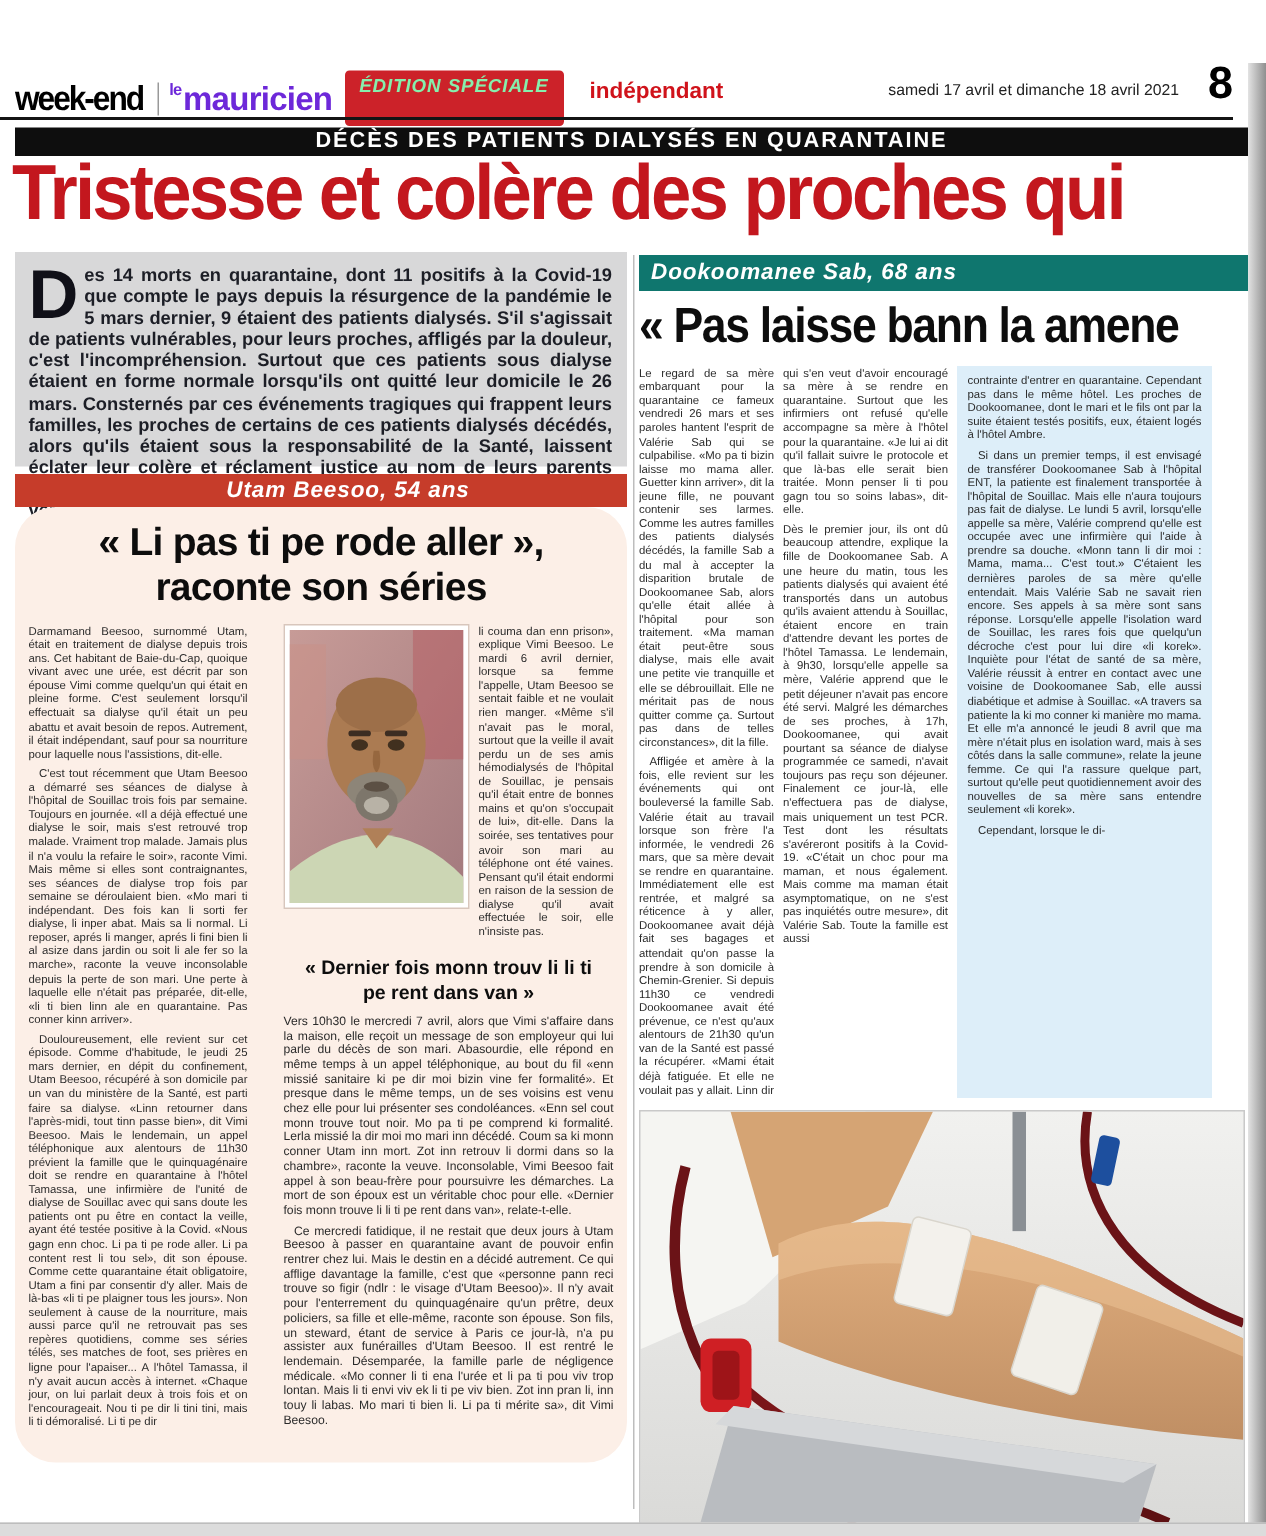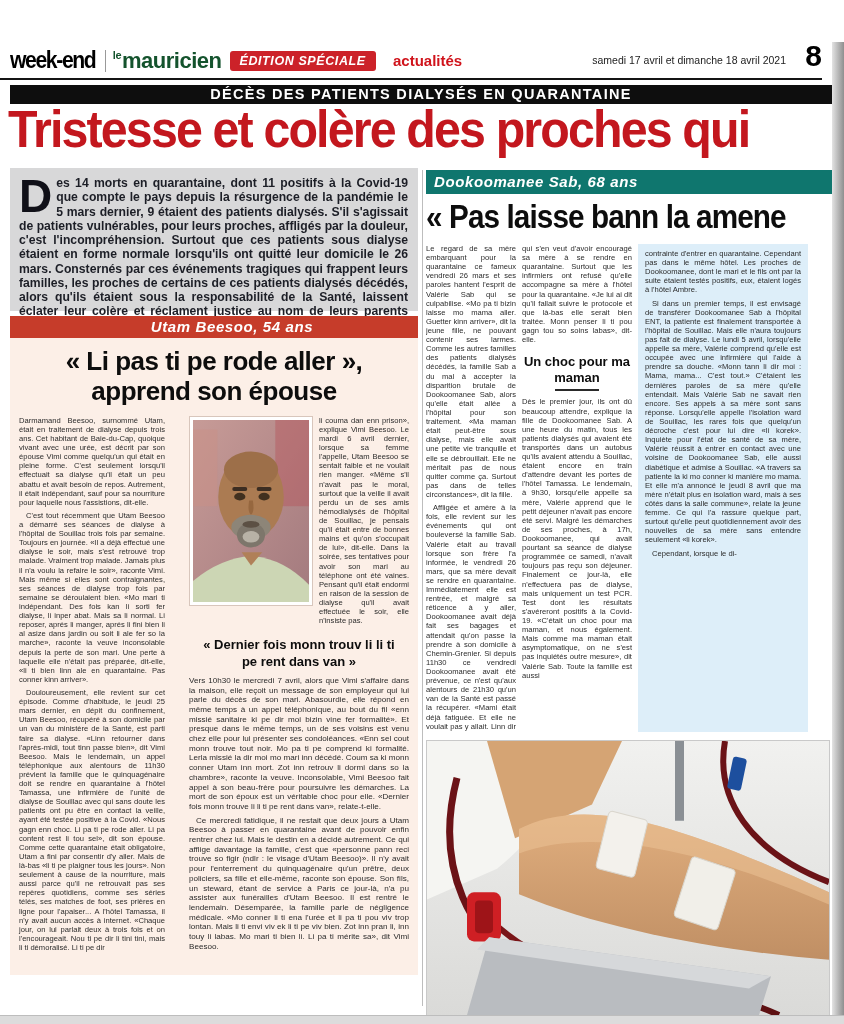--- a/index.html
+++ b/index.html
@@ -7,24 +7,24 @@
         font-family:"Liberation Sans",sans-serif;color:#222;}
   .edge-right{position:absolute;top:42px;right:0;width:12px;bottom:0;
         background:linear-gradient(to right,#e3e3e3,#a8a8a8 70%,#8f8f8f);}
   .edge-bottom{position:absolute;left:0;right:0;bottom:0;height:8px;background:#dcdcdc;border-top:1px solid #bdbdbd;}
 
   
   .masthead{position:absolute;top:44px;left:10px;width:812px;height:33px;}
   .brand{position:absolute;left:0;top:3px;display:flex;align-items:center;}
   .weekend{font-size:23px;font-weight:800;letter-spacing:-1.5px;color:#000;transform:scaleX(.92);transform-origin:left;}
   .brand-sep{width:1px;height:22px;background:#999;margin:0 7px 0 2px;}
-  .lemauricien{font-size:22px;font-weight:700;color:#14532d;letter-spacing:-.5px;}
+  .lemauricien{font-size:22px;font-weight:700;color:#6d28d9;letter-spacing:-.5px;}
   .lemauricien .le{font-size:11px;font-weight:700;vertical-align:top;position:relative;top:1px;margin-right:1px;}
-  .badge{background:#cc2229;color:#ffffff;font-style:italic;font-weight:700;font-size:12.5px;
-         padding:3px 10px 3px 9px;border-radius:3px;margin-left:9px;letter-spacing:.6px;}
+  .badge{background:#cc2229;color:#86efac;font-style:italic;font-weight:700;font-size:12.5px;
+         padding:3px 10px 20px 9px;border-radius:3px;margin-left:9px;letter-spacing:.6px;}
   .section-label{position:absolute;left:383px;top:8px;color:#d0131b;font-weight:700;font-size:15px;}
   .issue-date{position:absolute;right:36px;top:10px;font-size:10.5px;color:#222;}
   .page-number{position:absolute;right:0;top:-5px;font-size:30px;font-weight:700;color:#000;}
   .masthead-rule{position:absolute;top:78px;left:0;width:822px;height:2px;background:#141414;}
 
   .kicker{position:absolute;top:85px;left:10px;width:822px;height:19px;background:#0e0e0e;color:#fff;
           text-align:center;font-weight:700;font-size:14.5px;line-height:19px;letter-spacing:1.3px;}
   .mainhead{position:absolute;top:99px;left:8px;margin:0;color:#c3171e;font-size:52px;font-weight:800;
             letter-spacing:-2px;white-space:nowrap;transform:scaleX(.93);transform-origin:left top;}
 
@@ -34,21 +34,21 @@
   .vdiv{width:1px;background:#bdbdbd;margin:2px 3px 10px 4px;}
   .right-block{flex:1;display:flex;flex-direction:column;min-width:0;}
 
   
   .lead{background:#d8d8d9;padding:8px 10px 8px 9px;height:143px;box-sizing:border-box;
         font-size:12.2px;line-height:1.17;font-weight:700;color:#1c1e26;text-align:justify;}
   .dropcap{float:left;font-size:46px;line-height:.82;font-weight:800;margin:2px 4px 0 0;color:#101018;}
   .ribbon{color:#fff;font-weight:700;font-style:italic;font-size:15px;letter-spacing:.6px;}
   .ribbon.red{background:#c63c2a;height:22px;line-height:22px;text-align:center;margin-top:5px;padding-left:36px;}
   .ribbon.blue{background:#0f766e;height:24px;line-height:24px;text-align:left;padding-left:8px;margin-top:2px;}
-  .pink{background:#fcefe7;height:637px;padding:6px 9px;box-sizing:border-box;overflow:hidden;}
+  .pink{background:#fcefe7;height:637px;padding:6px 9px;box-sizing:border-box;overflow:hidden;border-radius:27px;}
   .lhead{text-align:center;font-size:26px;line-height:1.15;margin:3px 0 9px;color:#0d0d0d;font-weight:800;letter-spacing:-.5px;}
   .lcols{display:flex;gap:24px;}
   .col1{width:146px;flex:none;}
   p.t{font-size:7.6px;line-height:1.2;text-align:justify;color:#2b2b2b;margin:0 0 4px;text-indent:7px;}
   p.t.first{text-indent:0;}
   .cright{flex:1;min-width:0;}
   .toprow{display:flex;gap:6px;}
   .photo1{width:124px;height:190px;flex:none;background:#fff;border:1px solid #d8c6bc;padding:3px;box-sizing:border-box;}
   .photo1 svg{display:block;width:100%;height:100%;}
   .c3top{flex:1;min-width:0;}
@@ -74,40 +74,40 @@
 <div class="page">
   <div class="edge-right"></div>
 
   <header class="masthead">
     <div class="brand">
       <span class="weekend">week-end</span>
       <span class="brand-sep"></span>
       <span class="lemauricien"><span class="le">le</span><span>mauricien</span></span>
       <span class="badge">ÉDITION SPÉCIALE</span>
     </div>
-    <div class="section-label">actualités</div>
+    <div class="section-label">indépendant</div>
     <div class="issue-date">samedi 17 avril et dimanche 18 avril 2021</div>
     <div class="page-number">8</div>
   </header>
   <div class="masthead-rule"></div>
 
   <div class="kicker">DÉCÈS DES PATIENTS DIALYSÉS EN QUARANTAINE</div>
   <h1 class="mainhead">Tristesse et colère des proches qui</h1>
 
   <main class="content">
 
     <section class="left-block">
       <div class="lead">
         <span class="dropcap">D</span><span>es 14 morts en quarantaine, dont 11 positifs à la Covid-19 que compte le pays depuis la résurgence de la pandémie le 5 mars dernier, 9 étaient des patients dialysés. S'il s'agissait de patients vulnérables, pour leurs proches, affligés par la douleur, c'est l'incompréhension. Surtout que ces patients sous dialyse étaient en forme normale lorsqu'ils ont quitté leur domicile le 26 mars. Consternés par ces événements tragiques qui frappent leurs familles, les proches de certains de ces patients dialysés décédés, alors qu'ils étaient sous la responsabilité de la Santé, laissent éclater leur colère et réclament justice au nom de leurs parents morts pour avoir contracté le virus dans un hôpital où ils étaient venus pour se soigner !</span>
       </div>
       <div class="ribbon red">Utam Beesoo, 54 ans</div>
       <div class="pink">
         <h2 class="lhead">
           <span>« Li pas ti pe rode aller »,</span><br>
-          <span>apprend son épouse</span>
+          <span>raconte son séries</span>
         </h2>
         <div class="lcols">
           <div class="col1">
             <p class="t first">Darmamand Beesoo, surnommé Utam, était en traitement de dialyse depuis trois ans. Cet habitant de Baie-du-Cap, quoique vivant avec une urée, est décrit par son épouse Vimi comme quelqu'un qui était en pleine forme. C'est seulement lorsqu'il effectuait sa dialyse qu'il était un peu abattu et avait besoin de repos. Autrement, il était indépendant, sauf pour sa nourriture pour laquelle nous l'assistions, dit-elle.</p>
             <p class="t">C'est tout récemment que Utam Beesoo a démarré ses séances de dialyse à l'hôpital de Souillac trois fois par semaine. Toujours en journée. «Il a déjà effectué une dialyse le soir, mais s'est retrouvé trop malade. Vraiment trop malade. Jamais plus il n'a voulu la refaire le soir», raconte Vimi. Mais même si elles sont contraignantes, ses séances de dialyse trop fois par semaine se déroulaient bien. «Mo mari ti indépendant. Des fois kan li sorti fer dialyse, li inper abat. Mais sa li normal. Li reposer, aprés li manger, aprés li fini bien li al asize dans jardin ou soit li ale fer so la marche», raconte la veuve inconsolable depuis la perte de son mari. Une perte à laquelle elle n'était pas préparée, dit-elle, «li ti bien linn ale en quarantaine. Pas conner kinn arriver».</p>
             <p class="t">Douloureusement, elle revient sur cet épisode. Comme d'habitude, le jeudi 25 mars dernier, en dépit du confinement, Utam Beesoo, récupéré à son domicile par un van du ministère de la Santé, est parti faire sa dialyse. «Linn retourner dans l'après-midi, tout tinn passe bien», dit Vimi Beesoo. Mais le lendemain, un appel téléphonique aux alentours de 11h30 prévient la famille que le quinquagénaire doit se rendre en quarantaine à l'hôtel Tamassa, une infirmière de l'unité de dialyse de Souillac avec qui sans doute les patients ont pu être en contact la veille, ayant été testée positive à la Covid. «Nous gagn enn choc. Li pa ti pe rode aller. Li pa content rest li tou sel», dit son épouse. Comme cette quarantaine était obligatoire, Utam a fini par consentir d'y aller. Mais de là-bas «li ti pe plaigner tous les jours». Non seulement à cause de la nourriture, mais aussi parce qu'il ne retrouvait pas ses repères quotidiens, comme ses séries télés, ses matches de foot, ses prières en ligne pour l'apaiser... A l'hôtel Tamassa, il n'y avait aucun accès à internet. «Chaque jour, on lui parlait deux à trois fois et on l'encourageait. Nou ti pe dir li tini tini, mais li ti démoralisé. Li ti pe dir</p>
           </div>
           <div class="cright">
             <div class="toprow">
               <div class="photo1">
@@ -155,21 +155,20 @@
     <section class="right-block">
       <div class="ribbon blue">Dookoomanee Sab, 68 ans</div>
       <h2 class="rhead">« Pas laisse bann la amene</h2>
       <div class="rcols">
         <div class="colA">
           <p class="t first">Le regard de sa mère embarquant pour la quarantaine ce fameux vendredi 26 mars et ses paroles hantent l'esprit de Valérie Sab qui se culpabilise. «Mo pa ti bizin laisse mo mama aller. Guetter kinn arriver», dit la jeune fille, ne pouvant contenir ses larmes. Comme les autres familles des patients dialysés décédés, la famille Sab a du mal à accepter la disparition brutale de Dookoomanee Sab, alors qu'elle était allée à l'hôpital pour son traitement. «Ma maman était peut-être sous dialyse, mais elle avait une petite vie tranquille et elle se débrouillait. Elle ne méritait pas de nous quitter comme ça. Surtout pas dans de telles circonstances», dit la fille.</p>
           <p class="t">Affligée et amère à la fois, elle revient sur les événements qui ont bouleversé la famille Sab. Valérie était au travail lorsque son frère l'a informée, le vendredi 26 mars, que sa mère devait se rendre en quarantaine. Immédiatement elle est rentrée, et malgré sa réticence à y aller, Dookoomanee avait déjà fait ses bagages et attendait qu'on passe la prendre à son domicile à Chemin-Grenier. Si depuis 11h30 ce vendredi Dookoomanee avait été prévenue, ce n'est qu'aux alentours de 21h30 qu'un van de la Santé est passé la récupérer. «Mami était déjà fatiguée. Et elle ne voulait pas y allait. Linn dir moi pas laisse bann la amene moi, mo sir mo pa pou revini...» se remémore douloureusement Valérie Sab</p>
         </div>
         <div class="colB">
           <p class="t first">qui s'en veut d'avoir encouragé sa mère à se rendre en quarantaine. Surtout que les infirmiers ont refusé qu'elle accompagne sa mère à l'hôtel pour la quarantaine. «Je lui ai dit qu'il fallait suivre le protocole et que là-bas elle serait bien traitée. Monn penser li ti pou gagn tou so soins labas», dit-elle.</p>
-          <h3 class="bsub">Un choc pour ma maman</h3>
           <p class="t first">Dès le premier jour, ils ont dû beaucoup attendre, explique la fille de Dookoomanee Sab. A une heure du matin, tous les patients dialysés qui avaient été transportés dans un autobus qu'ils avaient attendu à Souillac, étaient encore en train d'attendre devant les portes de l'hôtel Tamassa. Le lendemain, à 9h30, lorsqu'elle appelle sa mère, Valérie apprend que le petit déjeuner n'avait pas encore été servi. Malgré les démarches de ses proches, à 17h, Dookoomanee, qui avait pourtant sa séance de dialyse programmée ce samedi, n'avait toujours pas reçu son déjeuner. Finalement ce jour-là, elle n'effectuera pas de dialyse, mais uniquement un test PCR. Test dont les résultats s'avéreront positifs à la Covid-19. «C'était un choc pour ma maman, et nous également. Mais comme ma maman était asymptomatique, on ne s'est pas inquiétés outre mesure», dit Valérie Sab. Toute la famille est aussi</p>
         </div>
         <div class="colC">
           <p class="t first">contrainte d'entrer en quarantaine. Cependant pas dans le même hôtel. Les proches de Dookoomanee, dont le mari et le fils ont par la suite étaient testés positifs, eux, étaient logés à l'hôtel Ambre.</p>
           <p class="t">Si dans un premier temps, il est envisagé de transférer Dookoomanee Sab à l'hôpital ENT, la patiente est finalement transportée à l'hôpital de Souillac. Mais elle n'aura toujours pas fait de dialyse. Le lundi 5 avril, lorsqu'elle appelle sa mère, Valérie comprend qu'elle est occupée avec une infirmière qui l'aide à prendre sa douche. «Monn tann li dir moi : Mama, mama... C'est tout.» C'étaient les dernières paroles de sa mère qu'elle entendait. Mais Valérie Sab ne savait rien encore. Ses appels à sa mère sont sans réponse. Lorsqu'elle appelle l'isolation ward de Souillac, les rares fois que quelqu'un décroche c'est pour lui dire «li korek». Inquiète pour l'état de santé de sa mère, Valérie réussit à entrer en contact avec une voisine de Dookoomanee Sab, elle aussi diabétique et admise à Souillac. «A travers sa patiente la ki mo conner ki manière mo mama. Et elle m'a annoncé le jeudi 8 avril que ma mère n'était plus en isolation ward, mais à ses côtés dans la salle commune», relate la jeune femme. Ce qui l'a rassure quelque part, surtout qu'elle peut quotidiennement avoir des nouvelles de sa mère sans entendre seulement «li korek».</p>
           <p class="t">Cependant, lorsque le di-</p>
         </div>
       </div>
       <div class="photo2">
         <svg viewBox="0 0 402 268" preserveAspectRatio="none">

